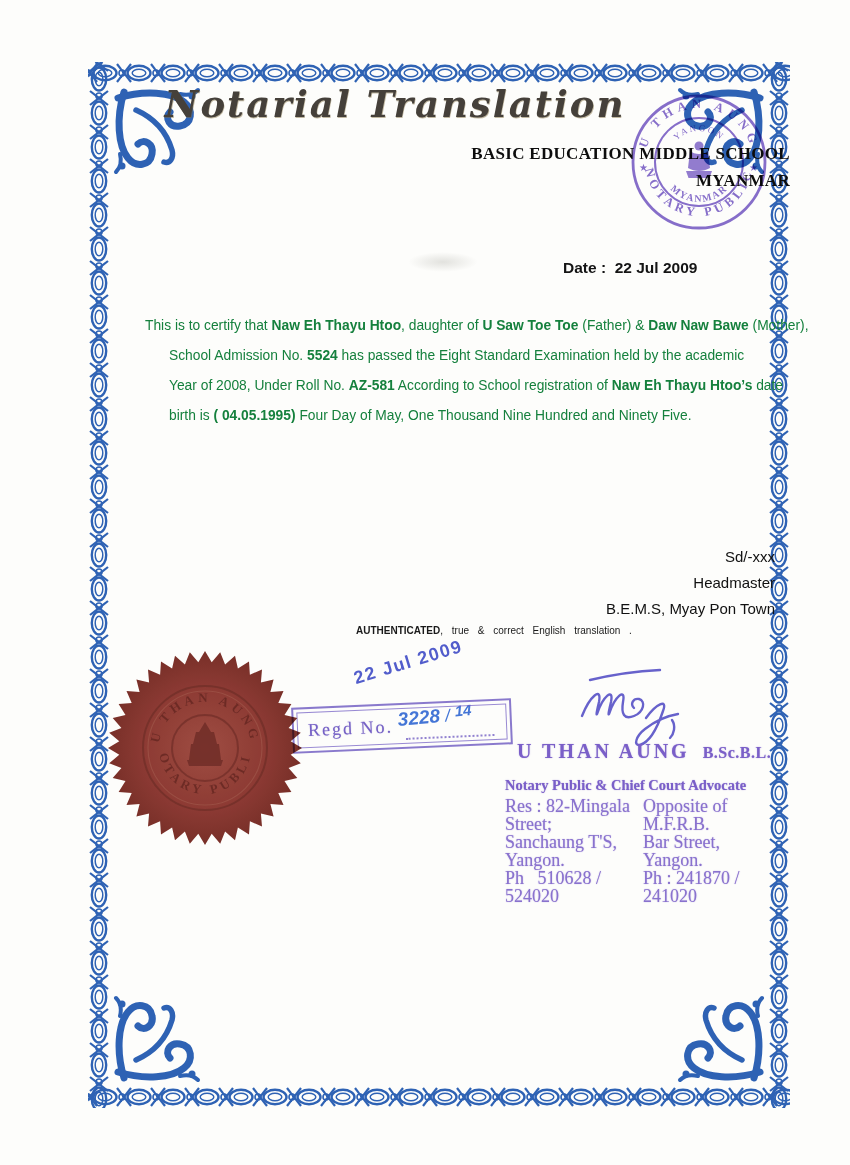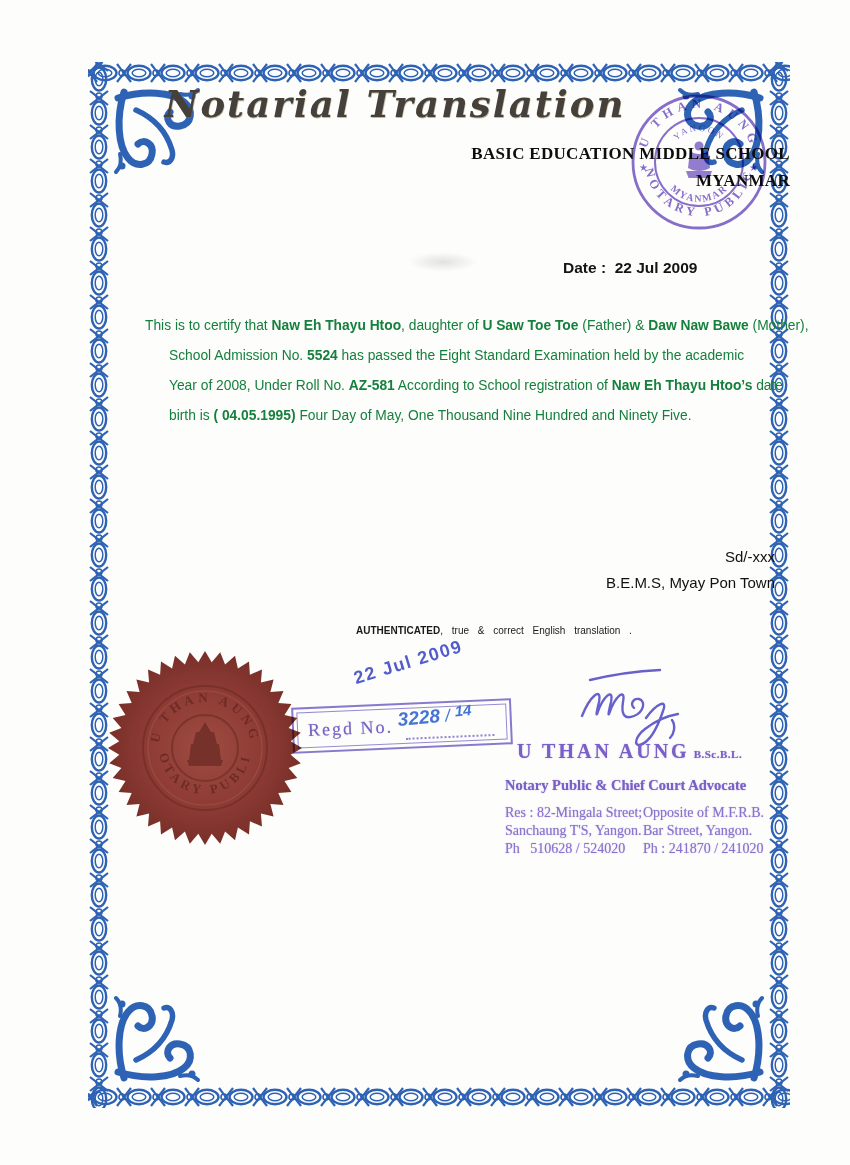--- a/index.html
+++ b/index.html
@@ -50,24 +50,24 @@
   #regd-hw{position:absolute;left:104px;top:2px;color:#3a6fd8;font-size:19px;font-style:italic;
            transform:rotate(-3deg);font-weight:bold;}
   #regd-hw .sep{font-weight:normal;font-size:17px;}
   #regd-hw .v2{font-size:15px;position:relative;top:-4px;}
 
   
   #notary-block{left:505px;top:740px;width:270px;color:#7a5fc8;
                 font-family:"Liberation Serif",serif;
                 text-shadow:0 0 1.2px rgba(122,95,200,.65);}
   #notary-name{font-weight:bold;font-size:20px;letter-spacing:3px;margin-left:12px;}
-  #notary-degree{font-weight:bold;font-size:11px;letter-spacing:.5px;}
+  #notary-degree{font-weight:bold;font-size:16px;letter-spacing:.5px;margin-left:9px;}
   #notary-title{font-weight:bold;font-size:14.5px;margin-top:14px;}
-  #notary-addr{display:grid;grid-template-columns:138px auto;margin-top:10px;
-               font-size:14px;line-height:18px;opacity:.88;}
+  #notary-addr{display:grid;grid-template-columns:138px auto;margin-top:3px;
+               font-size:18px;line-height:18px;opacity:.88;}
 
   
   #red-seal{left:105px;top:648px;mix-blend-mode:multiply;opacity:.96;}
   #purple-seal{left:624px;top:87px;mix-blend-mode:multiply;opacity:.9;}
   #signature-svg{left:560px;top:658px;}
   #border-svg{left:0;top:0;}
   .smudge{left:408px;top:252px;width:70px;height:20px;
           background:radial-gradient(ellipse,rgba(185,185,178,.4),transparent 70%);}
 </style>
 </head>
@@ -136,20 +136,21 @@
 
   <div id="body-text" class="abs">
     <div><span>This is to certify that </span><span class="bseg">Naw Eh Thayu Htoo</span><span>, daughter of </span><span class="bseg">U Saw Toe Toe</span><span> (Father) &amp; </span><span class="bseg">Daw Naw Bawe</span><span> (Mother),</span></div>
     <div class="ind"><span>School Admission No. </span><span class="bseg">5524</span><span> has passed the Eight Standard Examination held by the academic</span></div>
     <div class="ind"><span>Year of 2008, Under Roll No. </span><span class="bseg">AZ-581</span><span> According to School registration of </span><span class="bseg">Naw Eh Thayu Htoo’s</span><span> date</span></div>
     <div class="ind"><span>birth is </span><span class="bseg">( 04.05.1995)</span><span> Four Day of May, One Thousand Nine Hundred and Ninety Five.</span></div>
   </div>
 
   <div id="sig-block" class="abs">
     <div>Sd/-xxx</div>
+    <div>Headmaster</div>
     <div>B.E.M.S, Myay Pon Town</div>
   </div>
 
   <div id="auth-line" class="abs"><span class="bseg">AUTHENTICATED</span><span>, true &amp; correct English translation .</span></div>
 
   <svg id="red-seal" class="abs" width="200" height="200" viewBox="-100 -100 200 200" xmlns="http://www.w3.org/2000/svg" xmlns:xlink="http://www.w3.org/1999/xlink">
     <defs>
       <radialGradient id="redGrad">
         <stop offset="0%" stop-color="#9c453c"></stop>
         <stop offset="60%" stop-color="#8a332c"></stop>

